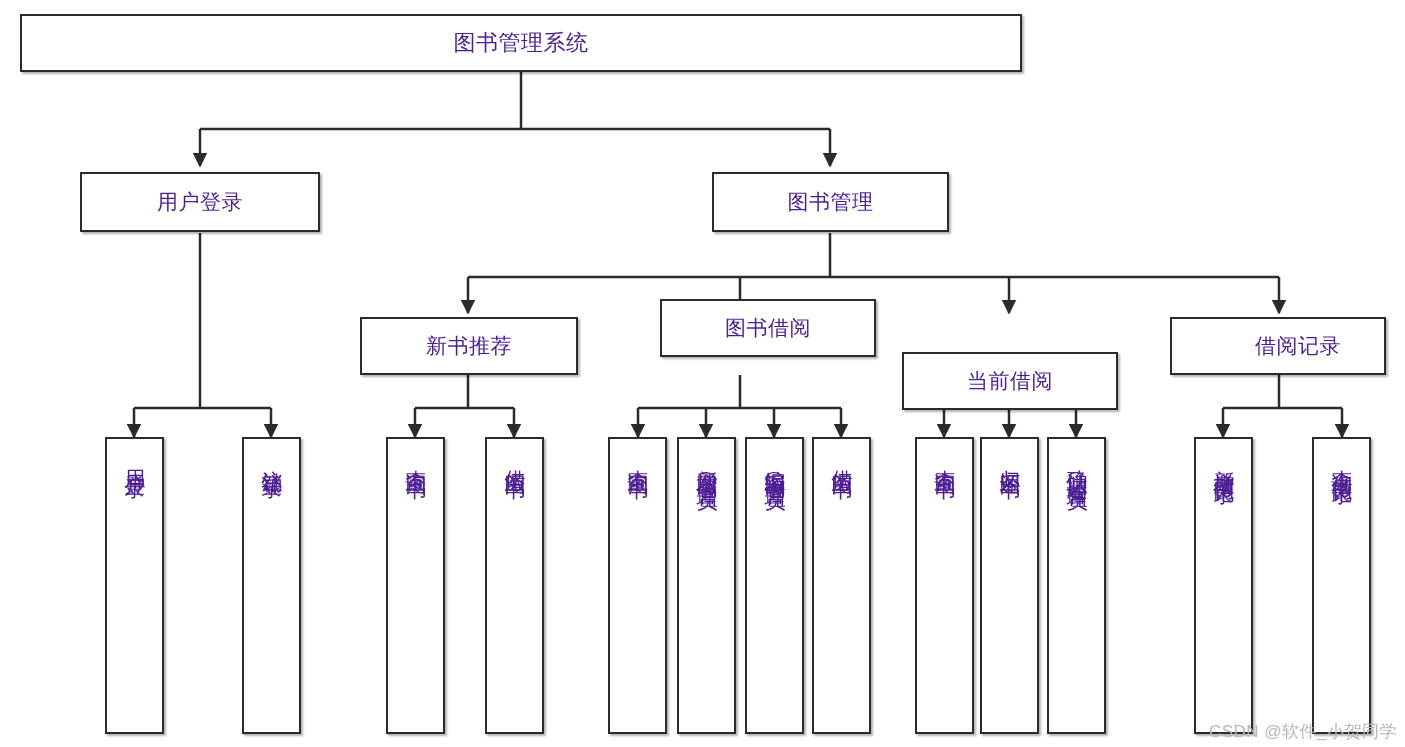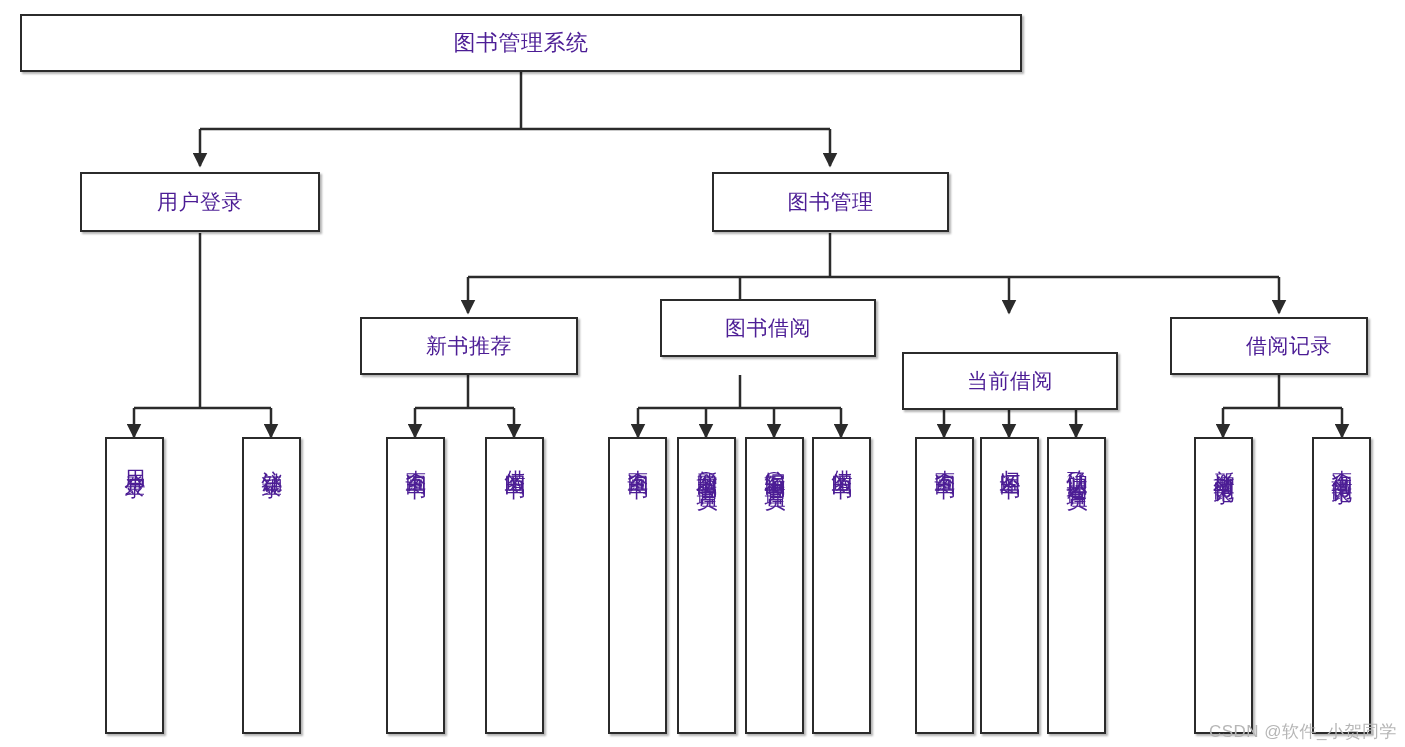--- a/index.html
+++ b/index.html
@@ -138,21 +138,21 @@
 
   <div class="node" style="left:360px; top:317px; width:218px; height:58px;">
     <span class="node-label">新书推荐</span>
   </div>
   <div class="node" style="left:632px; top:299px; width:216px; height:58px;margin-left:28px;">
     <span class="node-label">图书借阅</span>
   </div>
   <div class="node" style="left:902px; top:317px; width:216px; height:58px;margin-top:35px;">
     <span class="node-label">当前借阅</span>
   </div>
-  <div class="node" style="left:1170px; top:317px; width:198px; height:58px;padding-left:40px;">
+  <div class="node" style="left:1170px; top:317px; width:216px; height:58px;padding-left:40px;">
     <span class="node-label">借阅记录</span>
   </div>
 
   <div class="node vertical" style="left:105px; top:437px; width:59px; height:297px;">
     <span class="node-label">用户登录</span>
   </div>
   <div class="node vertical" style="left:242px; top:437px; width:59px; height:297px;">
     <span class="node-label">注销登录</span>
   </div>
 

